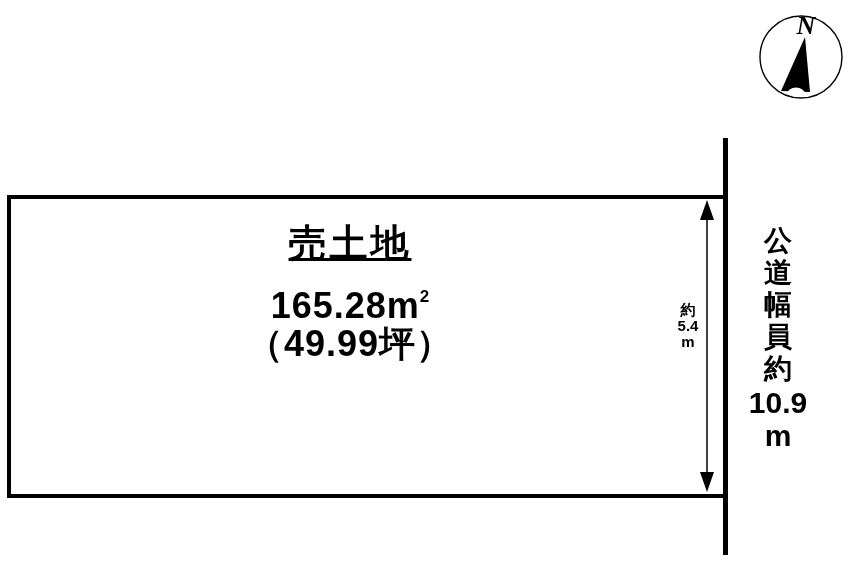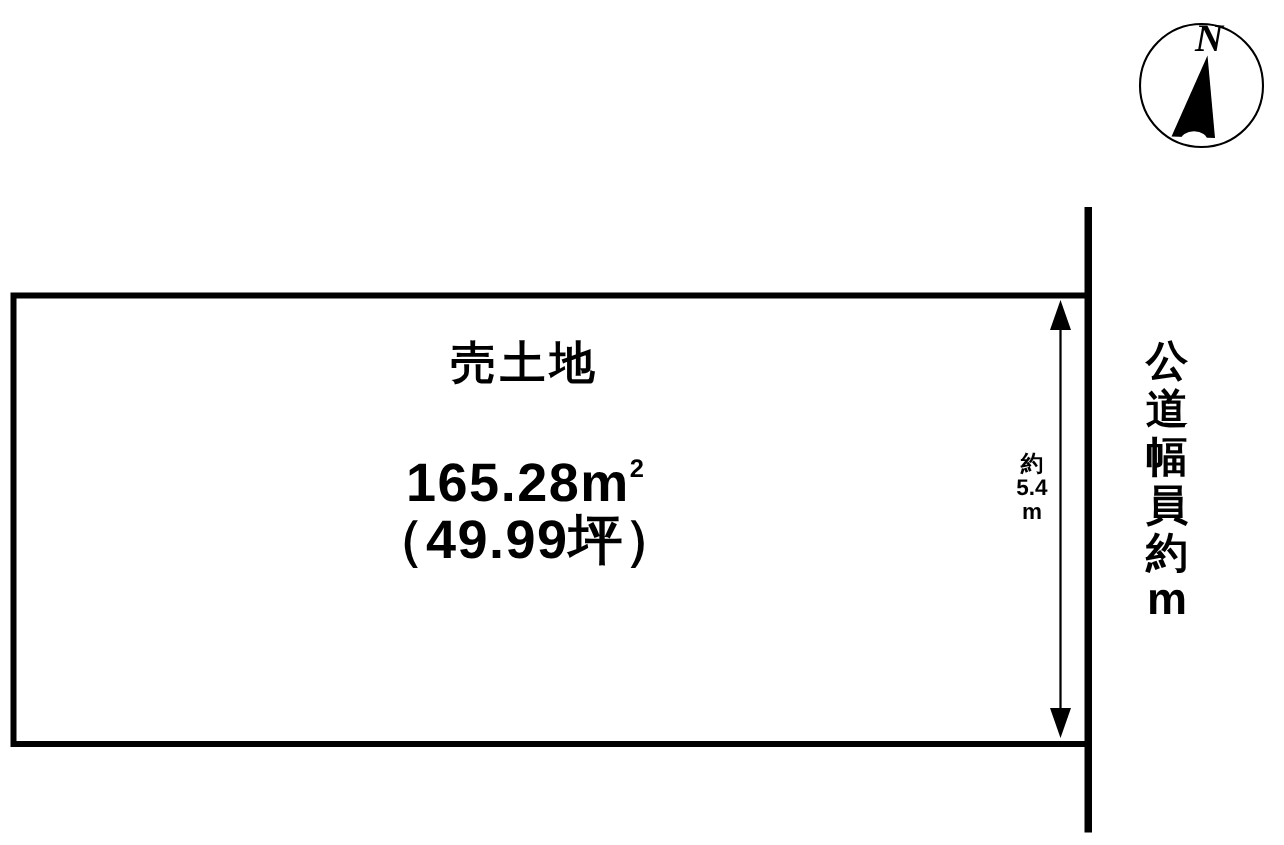--- a/index.html
+++ b/index.html
@@ -41,26 +41,27 @@
 
   
   .center-labels {
     position: absolute;
     left: 100px;
     top: 222px;
     width: 500px;
     text-align: center;
   }
   .plot-title {
-    font-size: 30px;
+    font-size: 38px;
     line-height: 42px;
     letter-spacing: 3px;
+    text-decoration: underline;
   }
   .area-block {
-    margin-top: 30px;
+    margin-top: 14px;
     font-size: 36px;
     line-height: 38px;
     letter-spacing: 1px;
   }
   .area-line sup {
     font-size: 17px;
     vertical-align: 16px;
     letter-spacing: 0;
   }
 
@@ -156,14 +157,15 @@
   <div>5.4</div>
   <div>m</div>
 </div>
 
 <div class="road-label">
   <span class="kanji">公</span>
   <span class="kanji">道</span>
   <span class="kanji">幅</span>
   <span class="kanji">員</span>
   <span class="kanji">約</span>
+  <span class="value">10.9</span>
   <span class="unit">m</span>
 </div>
 
 </body></html>

